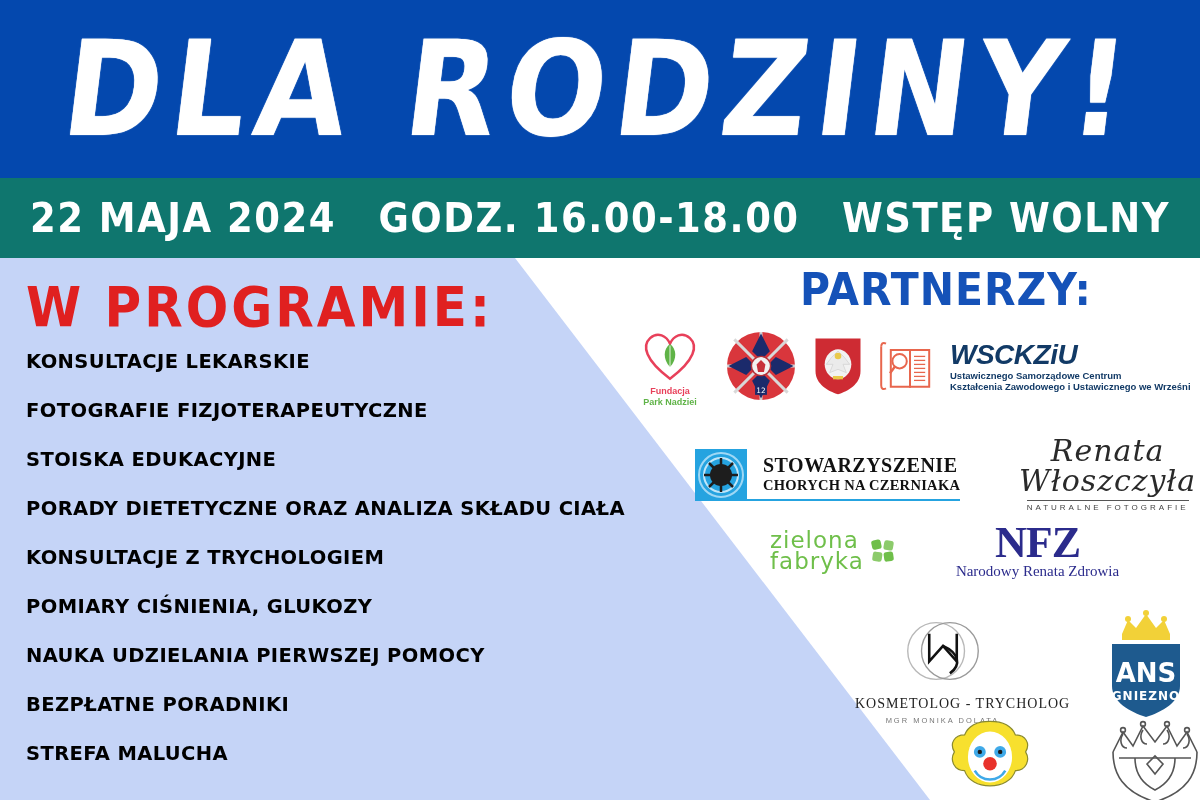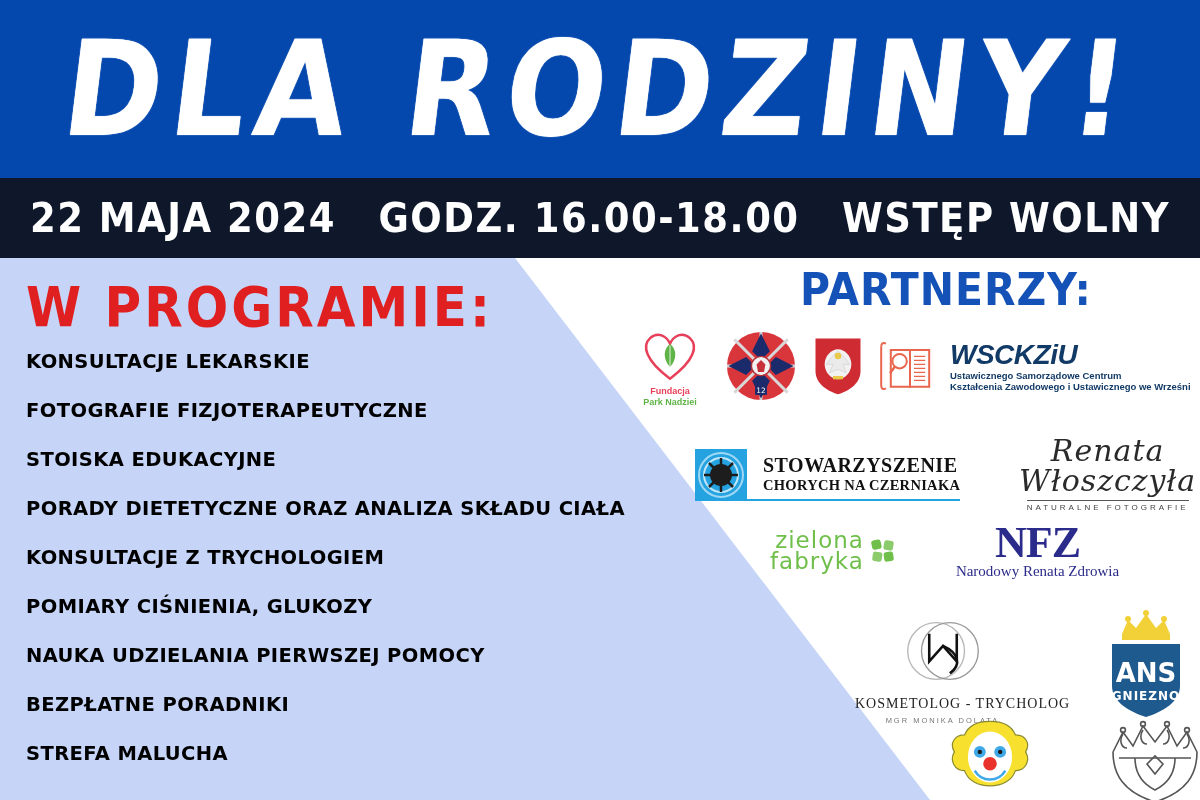--- a/index.html
+++ b/index.html
@@ -39,21 +39,21 @@
     transform: skewX(-7deg) scaleY(1.12);
     white-space: nowrap;
     text-shadow: 0 0 1px #ffffff;
   }
 
   
   .info-band {
     position: absolute;
     left: 0; top: 178px;
     width: 1200px; height: 80px;
-    background: #0f172a;
+    background: #0f766e;
     display: flex;
     align-items: center;
     justify-content: space-between;
     padding: 0 30px;
     box-sizing: border-box;
   }
   .info-item {
     color: #ffffff;
     font-family: "DejaVu Sans", sans-serif;
     font-weight: bold;
@@ -191,21 +191,21 @@
     line-height: 1; display: block;
   }
   .lg-sig .sub {
     font-size: 8px; color: #444; letter-spacing: 3px;
     border-top: 1px solid #555; margin-top: 3px; padding-top: 2px;
     display: inline-block;
   }
 
   
   .lg-ziel { display: flex; align-items: center; gap: 6px; }
-  .lg-ziel .wordmark { line-height: 0.92; text-align: right; }
+  .lg-ziel .wordmark { line-height: 0.92; }
   .lg-ziel .w1, .lg-ziel .w2 {
     display: block; color: #6FBF4A; font-size: 23px;
     letter-spacing: 1px; font-family: "DejaVu Sans", sans-serif;
   }
   .lg-ziel .clover { width: 26px; height: 26px; flex: none; }
 
   
   .lg-nfz { text-align: center; }
   .lg-nfz .abbr {
     font-family: "Liberation Serif", serif; font-weight: bold;

